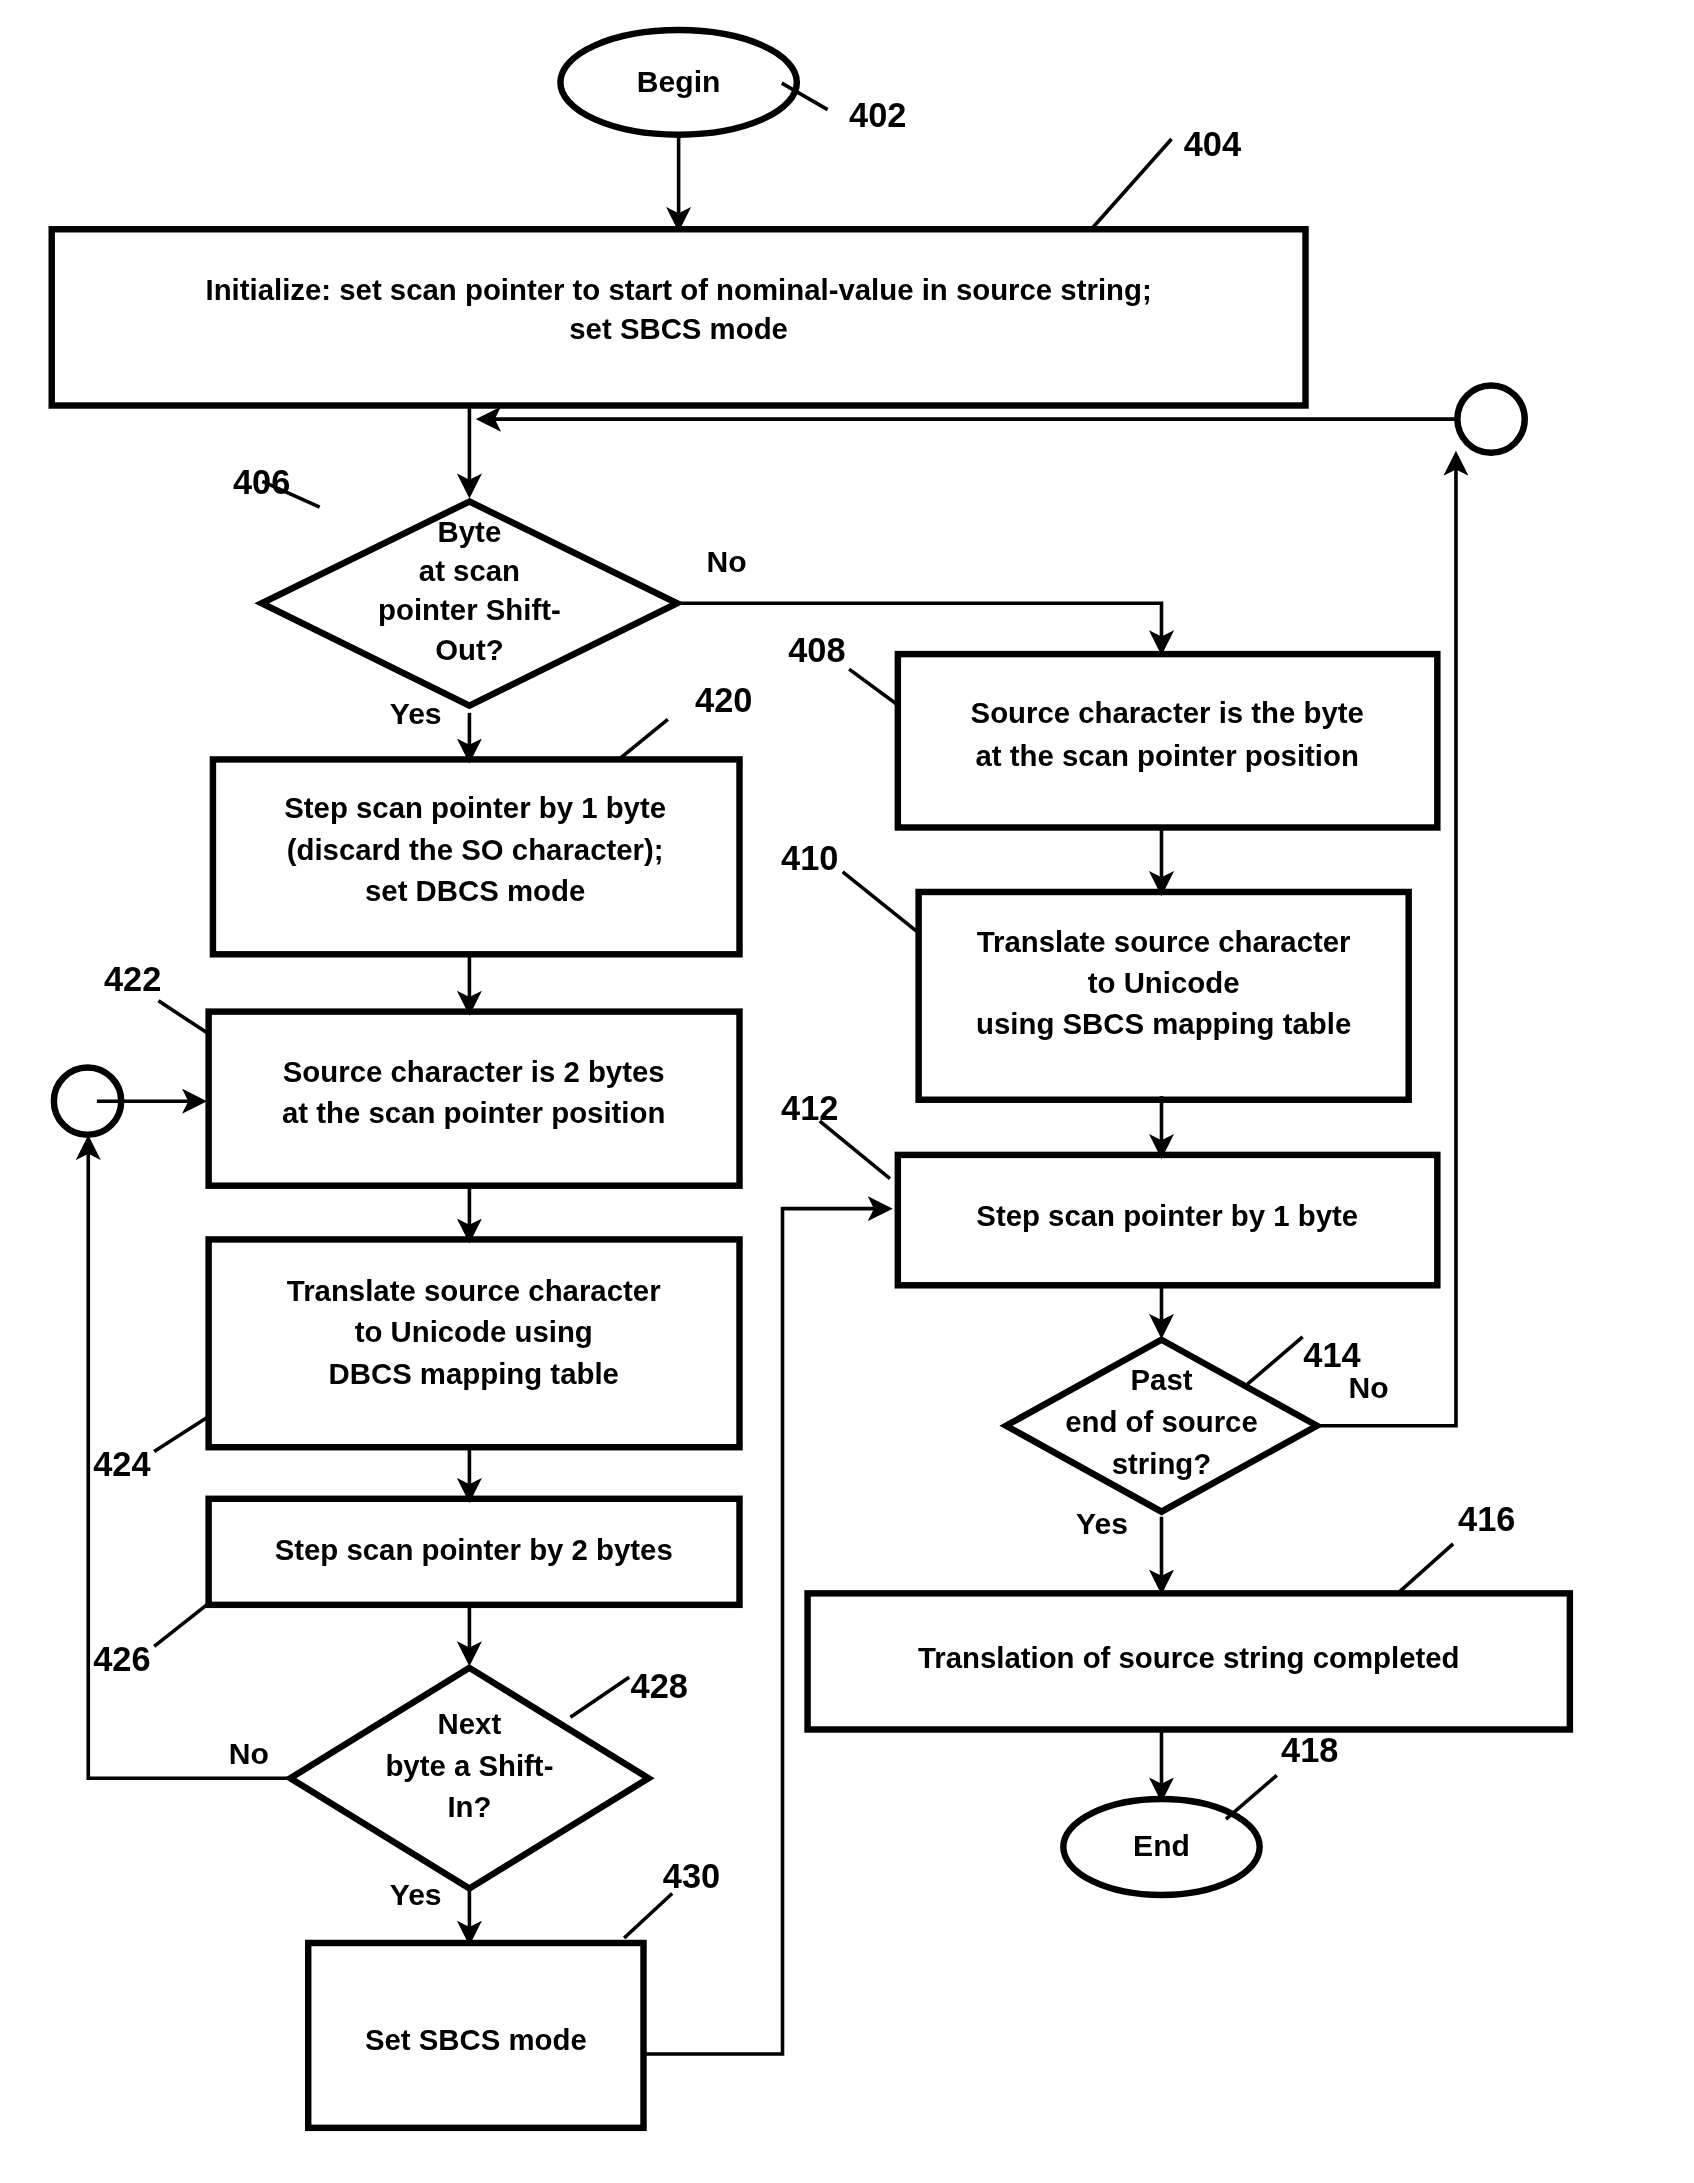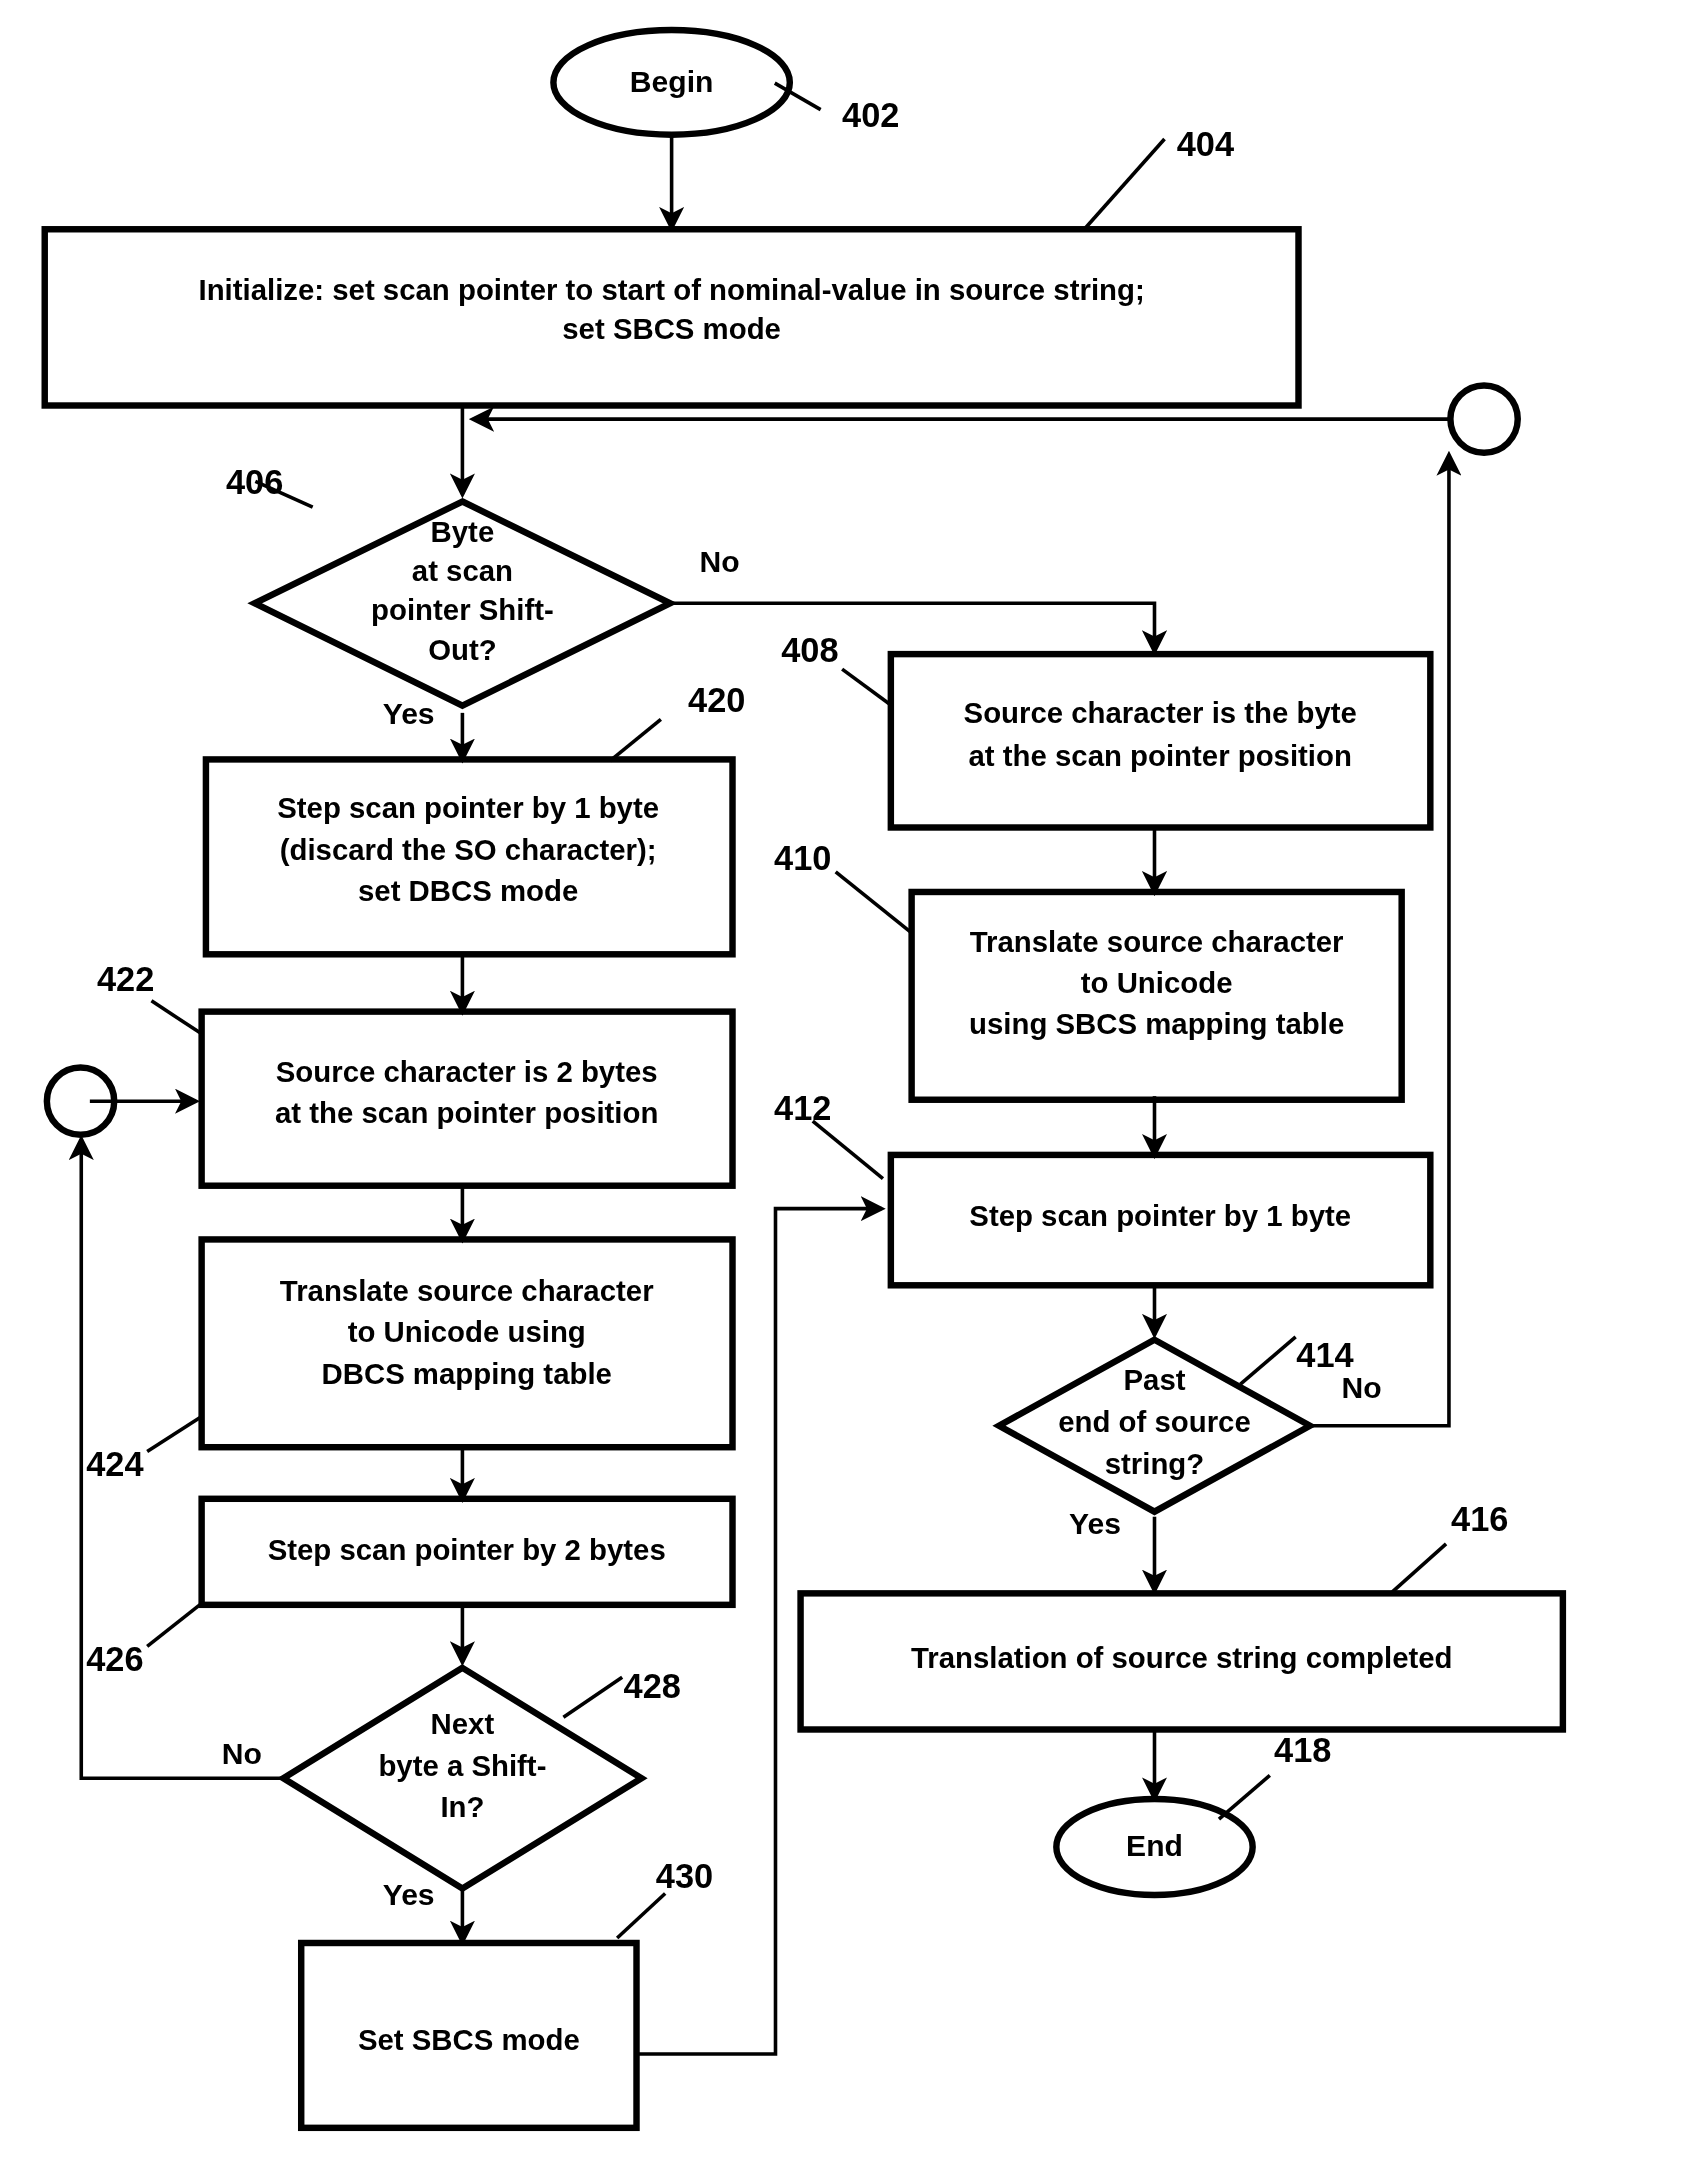--- a/index.html
+++ b/index.html
@@ -7,20 +7,21 @@
     padding: 0;
     background: #ffffff;
   }
   #sheet {
     position: relative;
     width: 1682px;
     height: 2183px;
     background: #ffffff;
     overflow: hidden;
     font-family: "Liberation Sans", sans-serif;
+    margin-left: 7px;
   }
   svg#flow {
     position: absolute;
     left: 0;
     top: 0;
     width: 1695px;
     height: 2183px;
   }
   .shape-fill { fill: #ffffff; }
   .shape-stroke { stroke: #000000; fill: none; }

